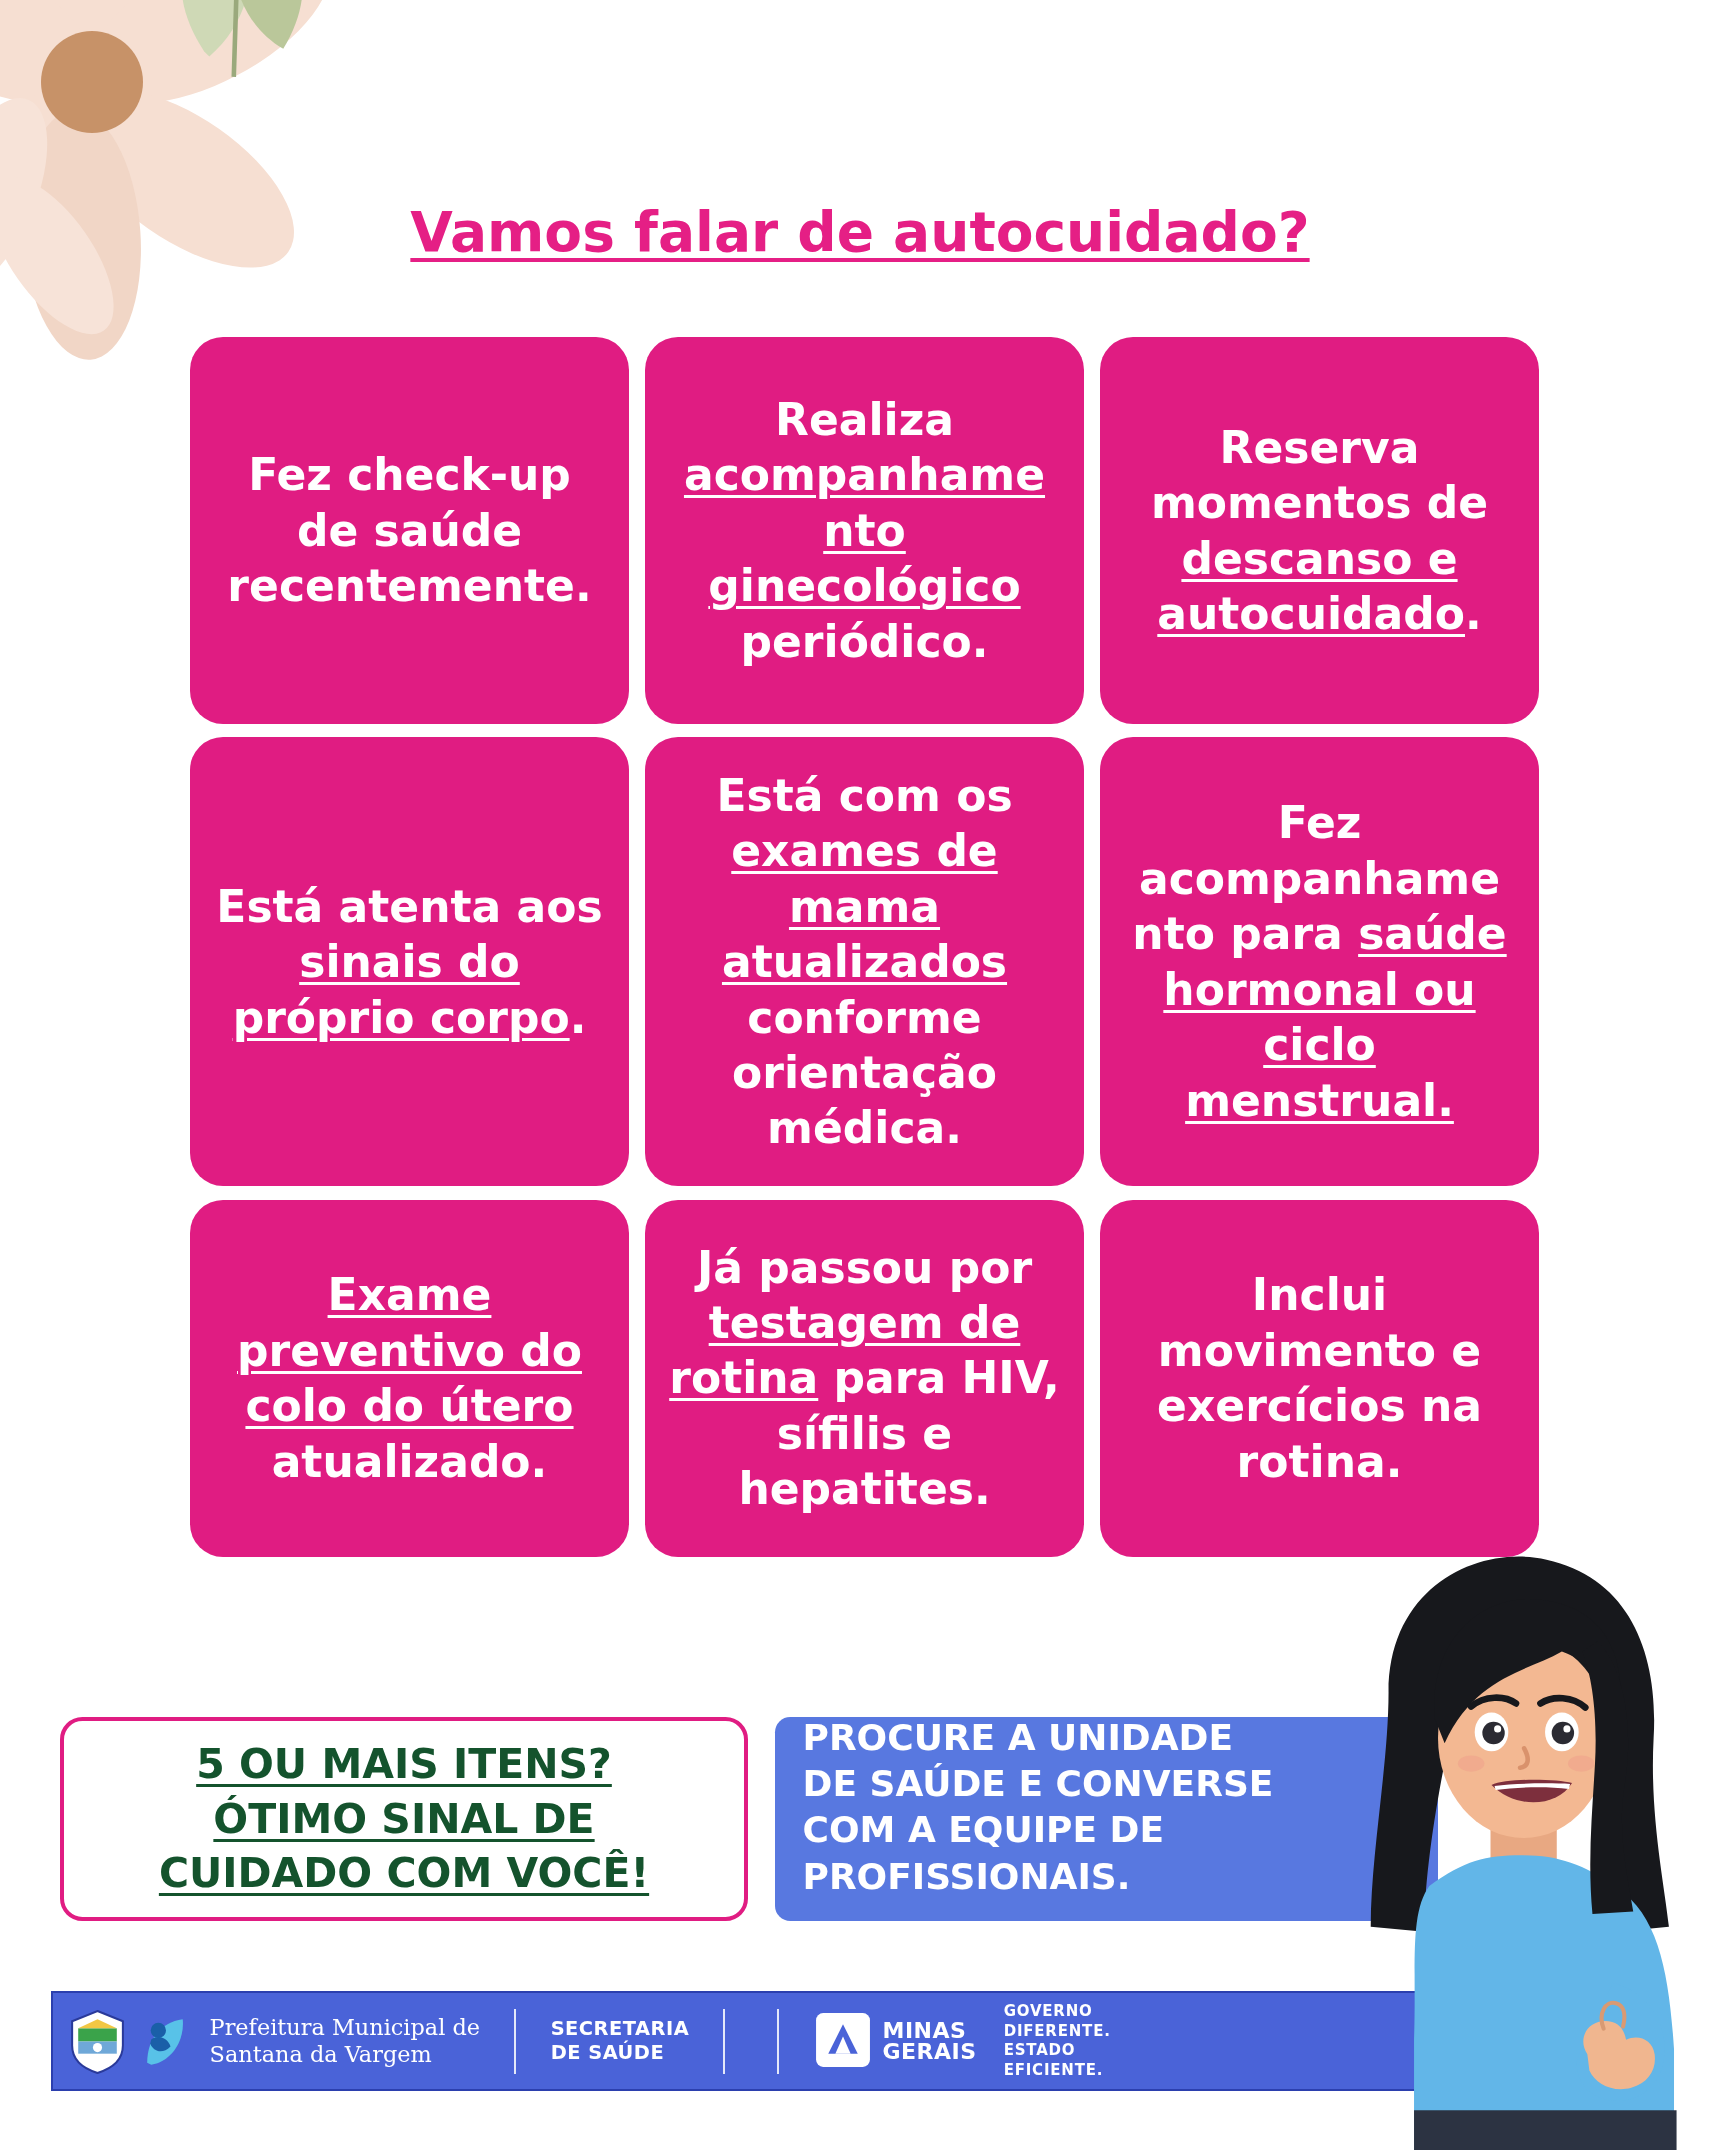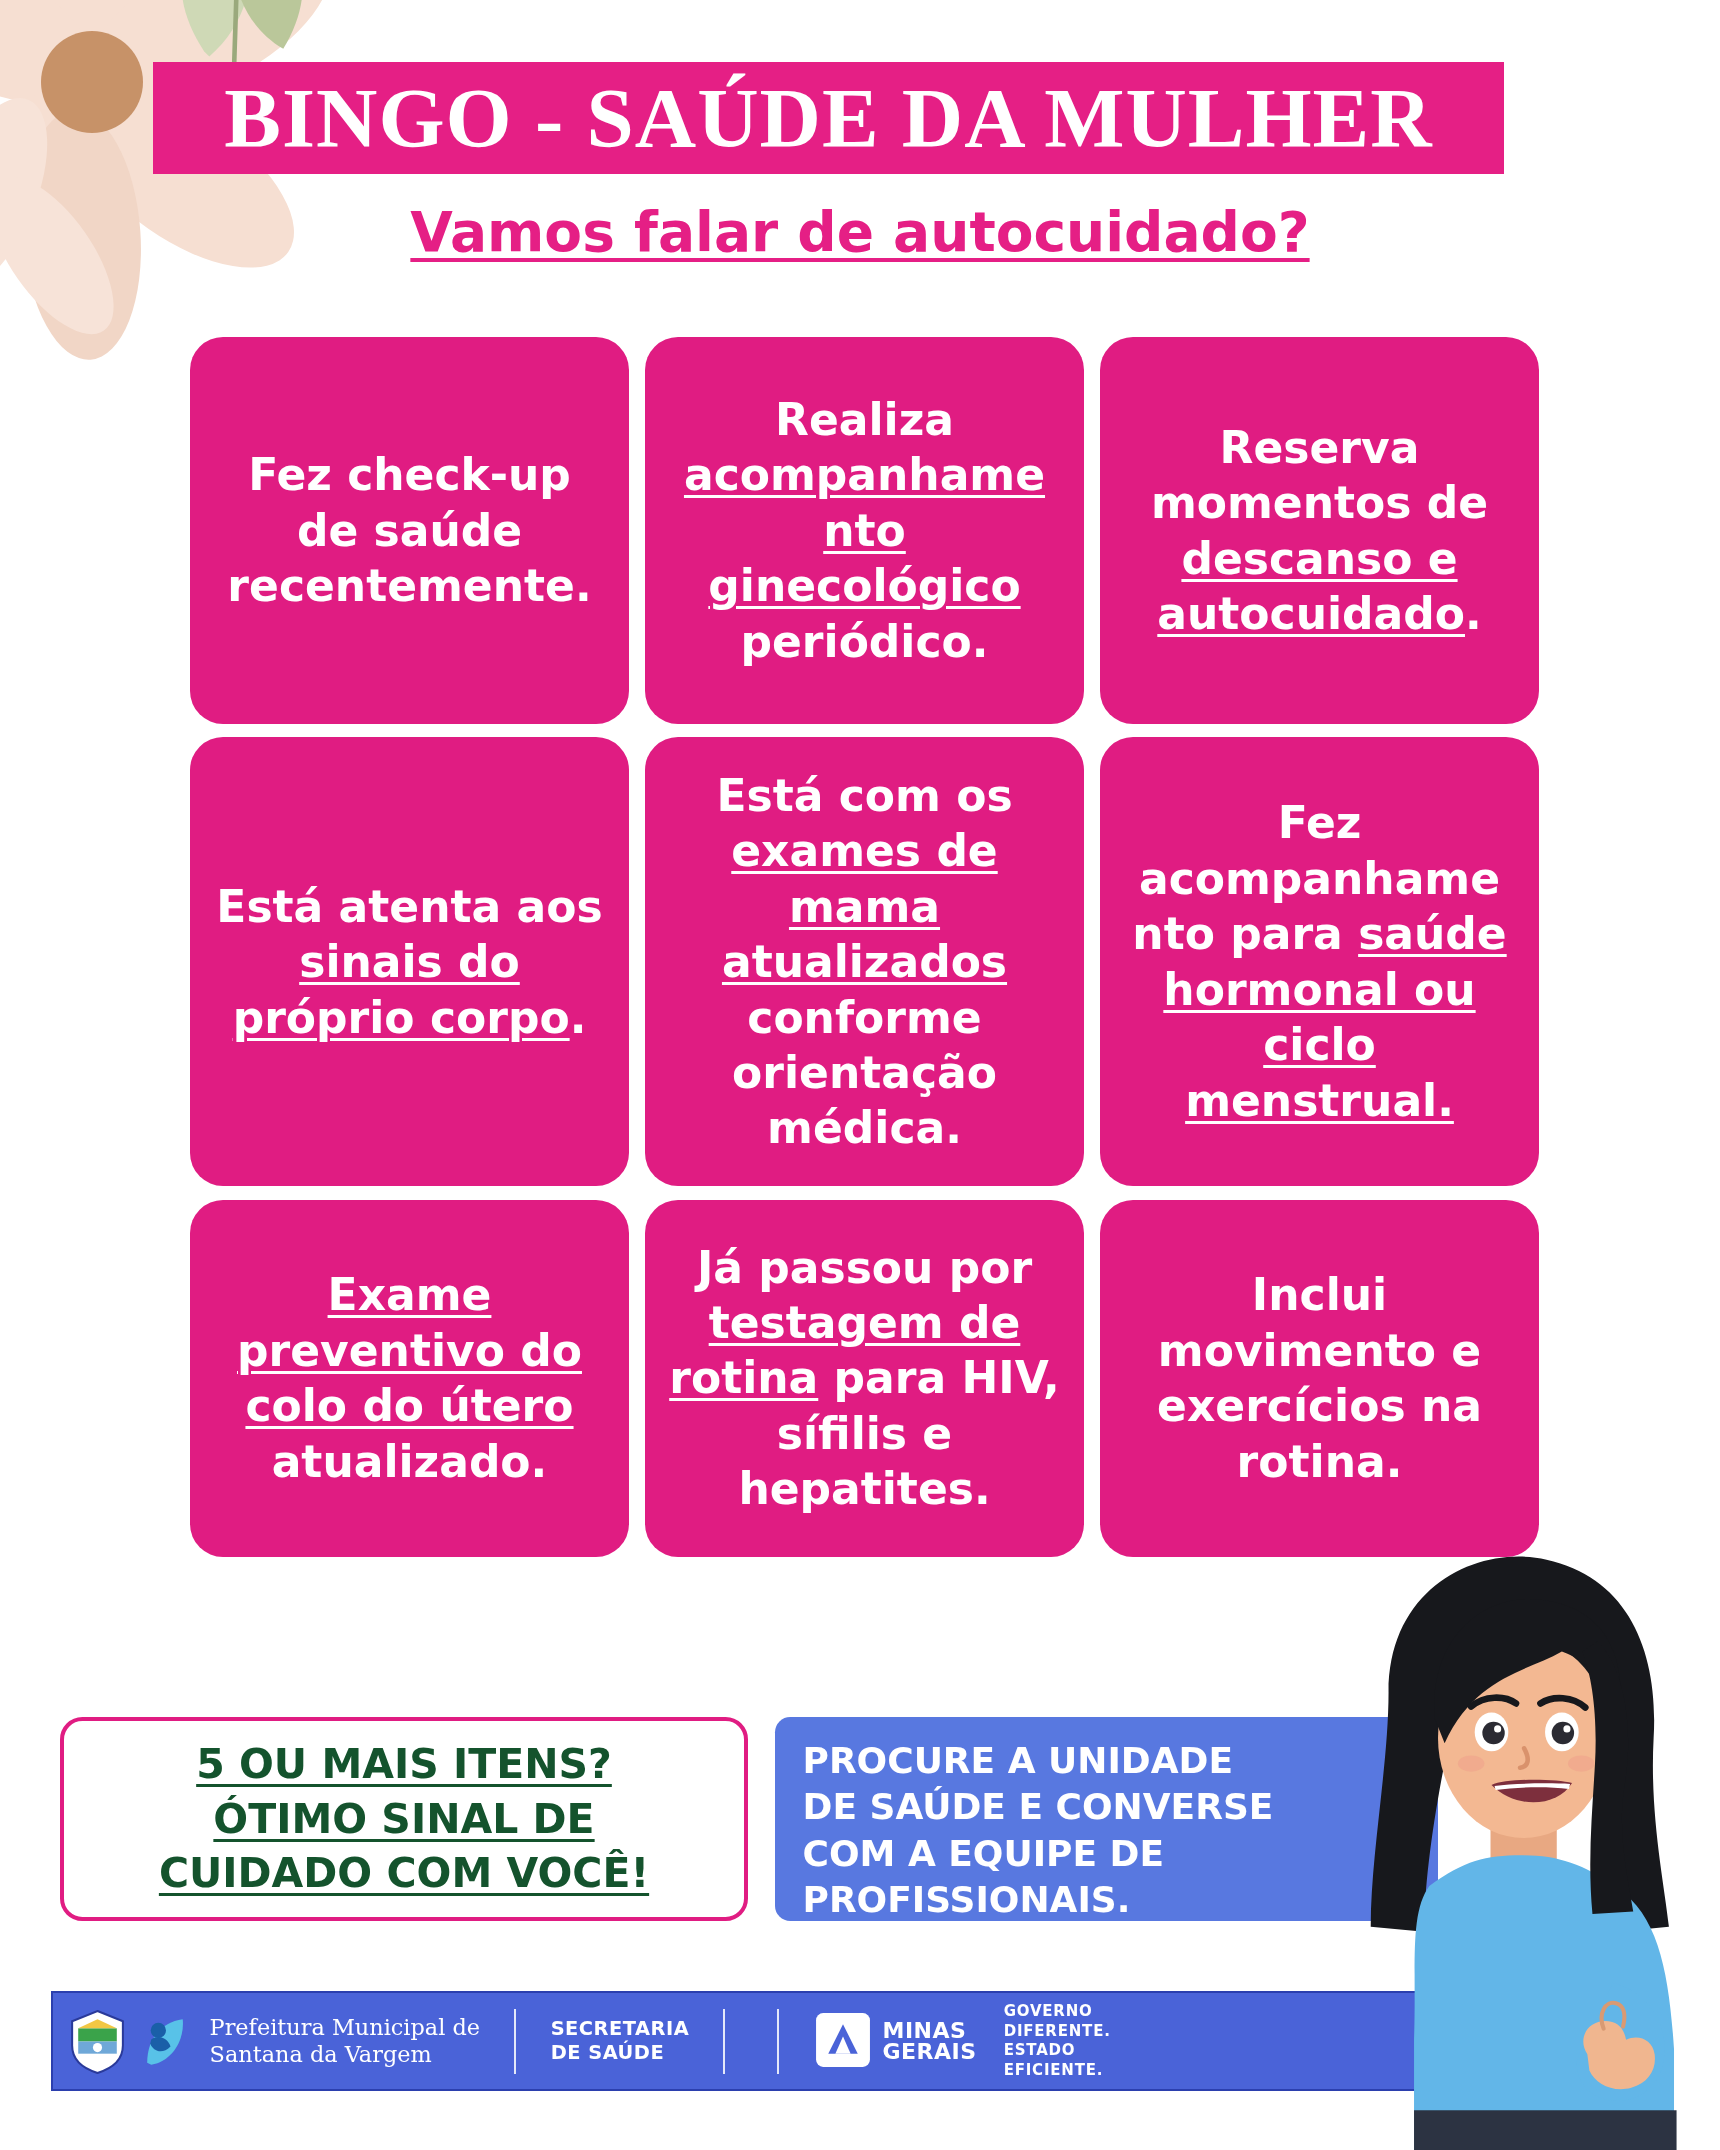--- a/index.html
+++ b/index.html
@@ -141,21 +141,21 @@
     position: absolute;
     left: 775px;
     top: 1717px;
     width: 663px;
     height: 204px;
     background: #5878e0;
     border-radius: 15.3px;
     box-sizing: border-box;
     padding: 21.4px 27.5px;
     display: flex;
-    align-items: flex-start;
+    align-items: flex-end;
   }
   .callout-right p {
     margin: 0;
     text-align: left;
     color: #ffffff;
     font-family: "DejaVu Sans", sans-serif;
     font-weight: bold;
     font-size: 36px;
     line-height: 1.28;
   }
@@ -273,23 +273,20 @@
     </g>
     <g transform="translate(100,520)">
       <ellipse cx="0" cy="0" rx="90" ry="200" fill="#f7e3d8" transform="rotate(22)"></ellipse>
       <ellipse cx="120" cy="120" rx="80" ry="180" fill="#f7e3d8" transform="rotate(-35 120 120)"></ellipse>
     </g>
   </svg>
 </div>
 
 <div class="poster">
 
-  <div class="title-bar">
-    <span class="title-text">BINGO - SAÚDE DA MULHER</span>
-  </div>
 
   <div class="subtitle">Vamos falar de autocuidado?</div>
 
   <div class="grid">
     <div class="cell">
         <p><span>Fez check-up de saúde recentemente.</span></p>
       </div>
     <div class="cell">
         <p><span>Realiza </span><u>acompanhamento ginecológico</u><span> periódico.</span></p>
       </div>

